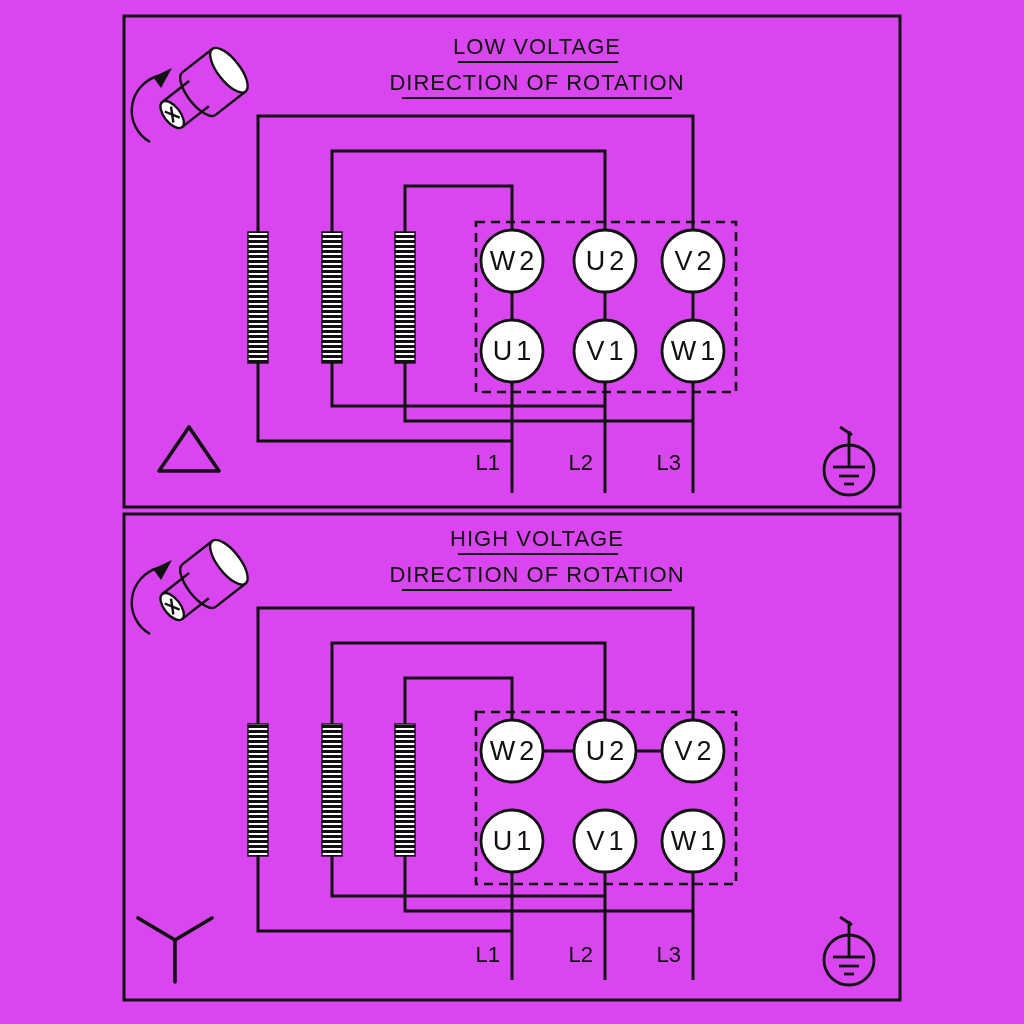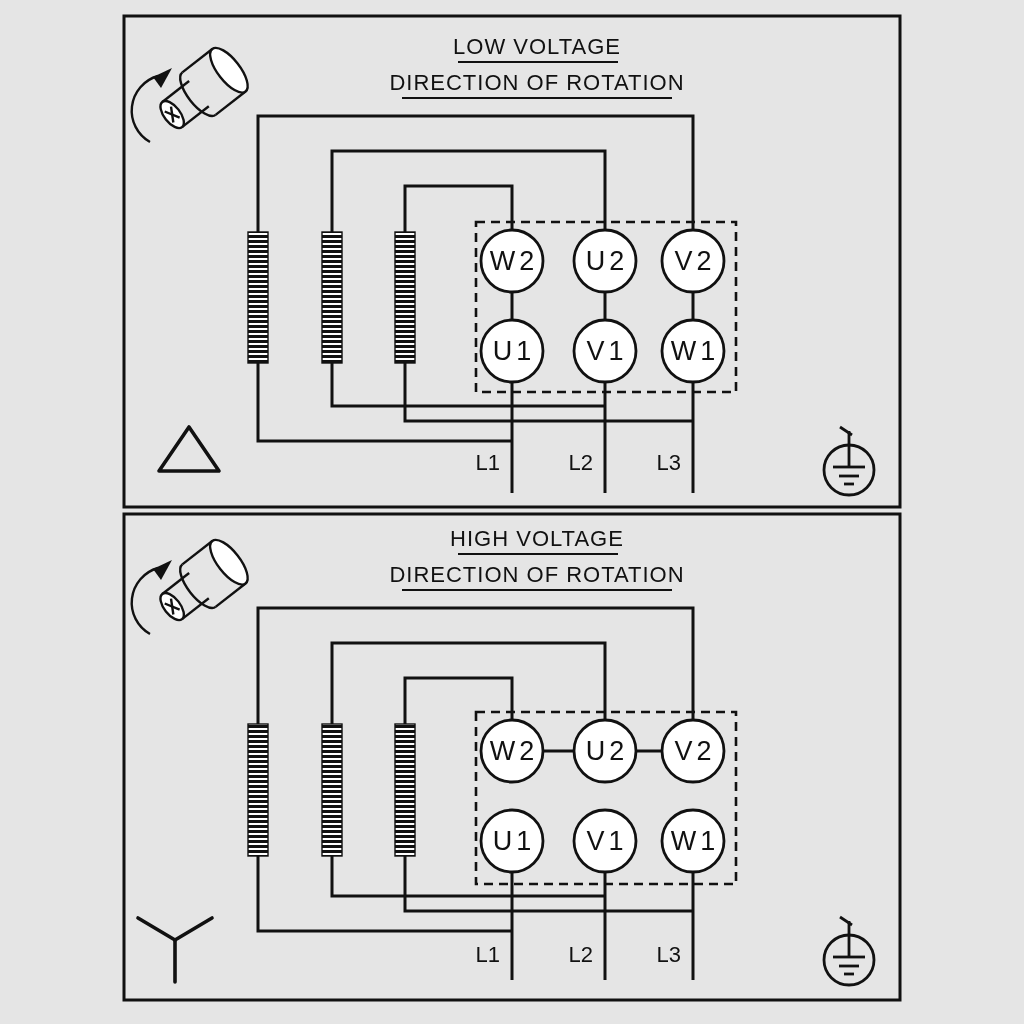--- a/index.html
+++ b/index.html
@@ -1,16 +1,16 @@
 <!DOCTYPE html>
 <html><head>
 <meta charset="utf-8">
 <style>
   html,body{margin:0;padding:0;background:#ffffff}
-  .stage{width:1024px;height:1024px;margin:0 auto;background:#e5e5e5}
+  .stage{width:1024px;height:1024px;margin:0 auto;background:#d946ef}
   svg{display:block}
   text{font-family:"Liberation Sans","DejaVu Sans",sans-serif;fill:#111}
   .t-title{font-size:22px;text-anchor:middle;letter-spacing:1px}
   .t-term{font-size:27px;letter-spacing:4px;text-anchor:middle}
   .t-line{font-size:22px;text-anchor:end}
   .wire{stroke:#111;stroke-width:3;fill:none}
   .ul{stroke:#111;stroke-width:2;fill:none}
   .dash{stroke:#111;stroke-width:2.6;fill:none;stroke-dasharray:9 6}
   .circ{fill:#ffffff;stroke:#111;stroke-width:2.8}
   .sym{stroke:#111;stroke-width:3.6;fill:none;stroke-linecap:round;stroke-linejoin:round}

